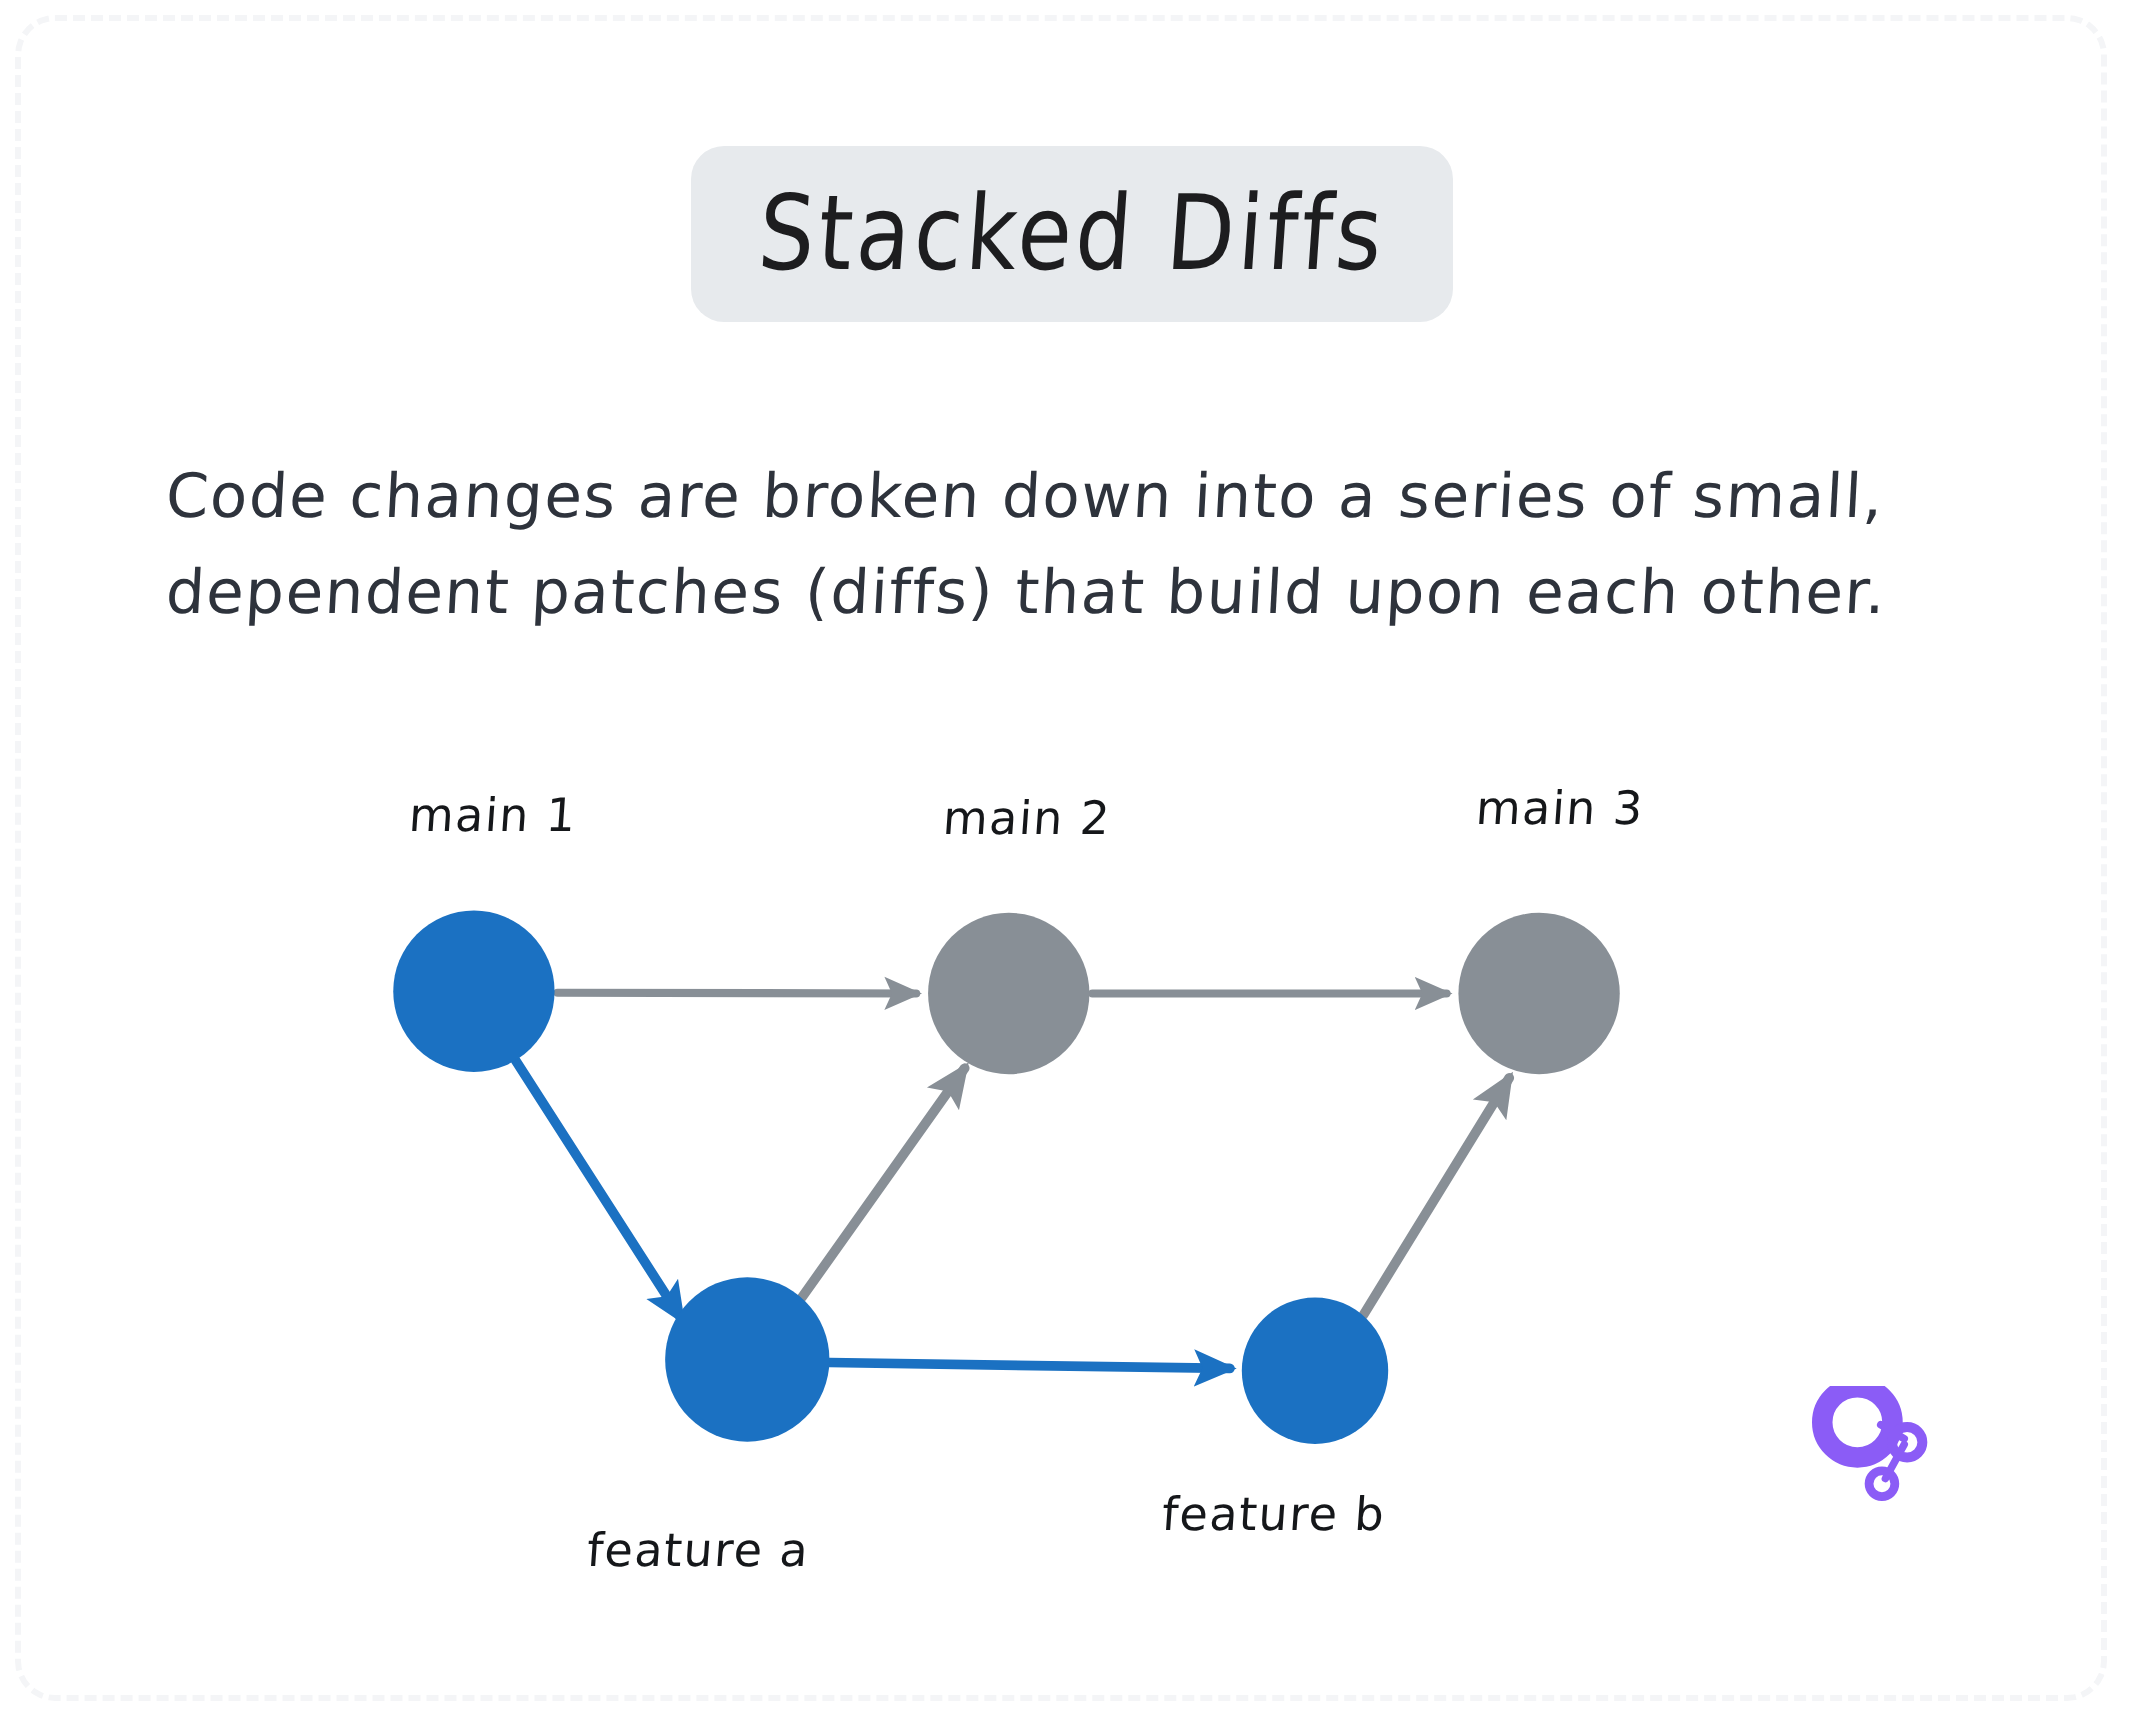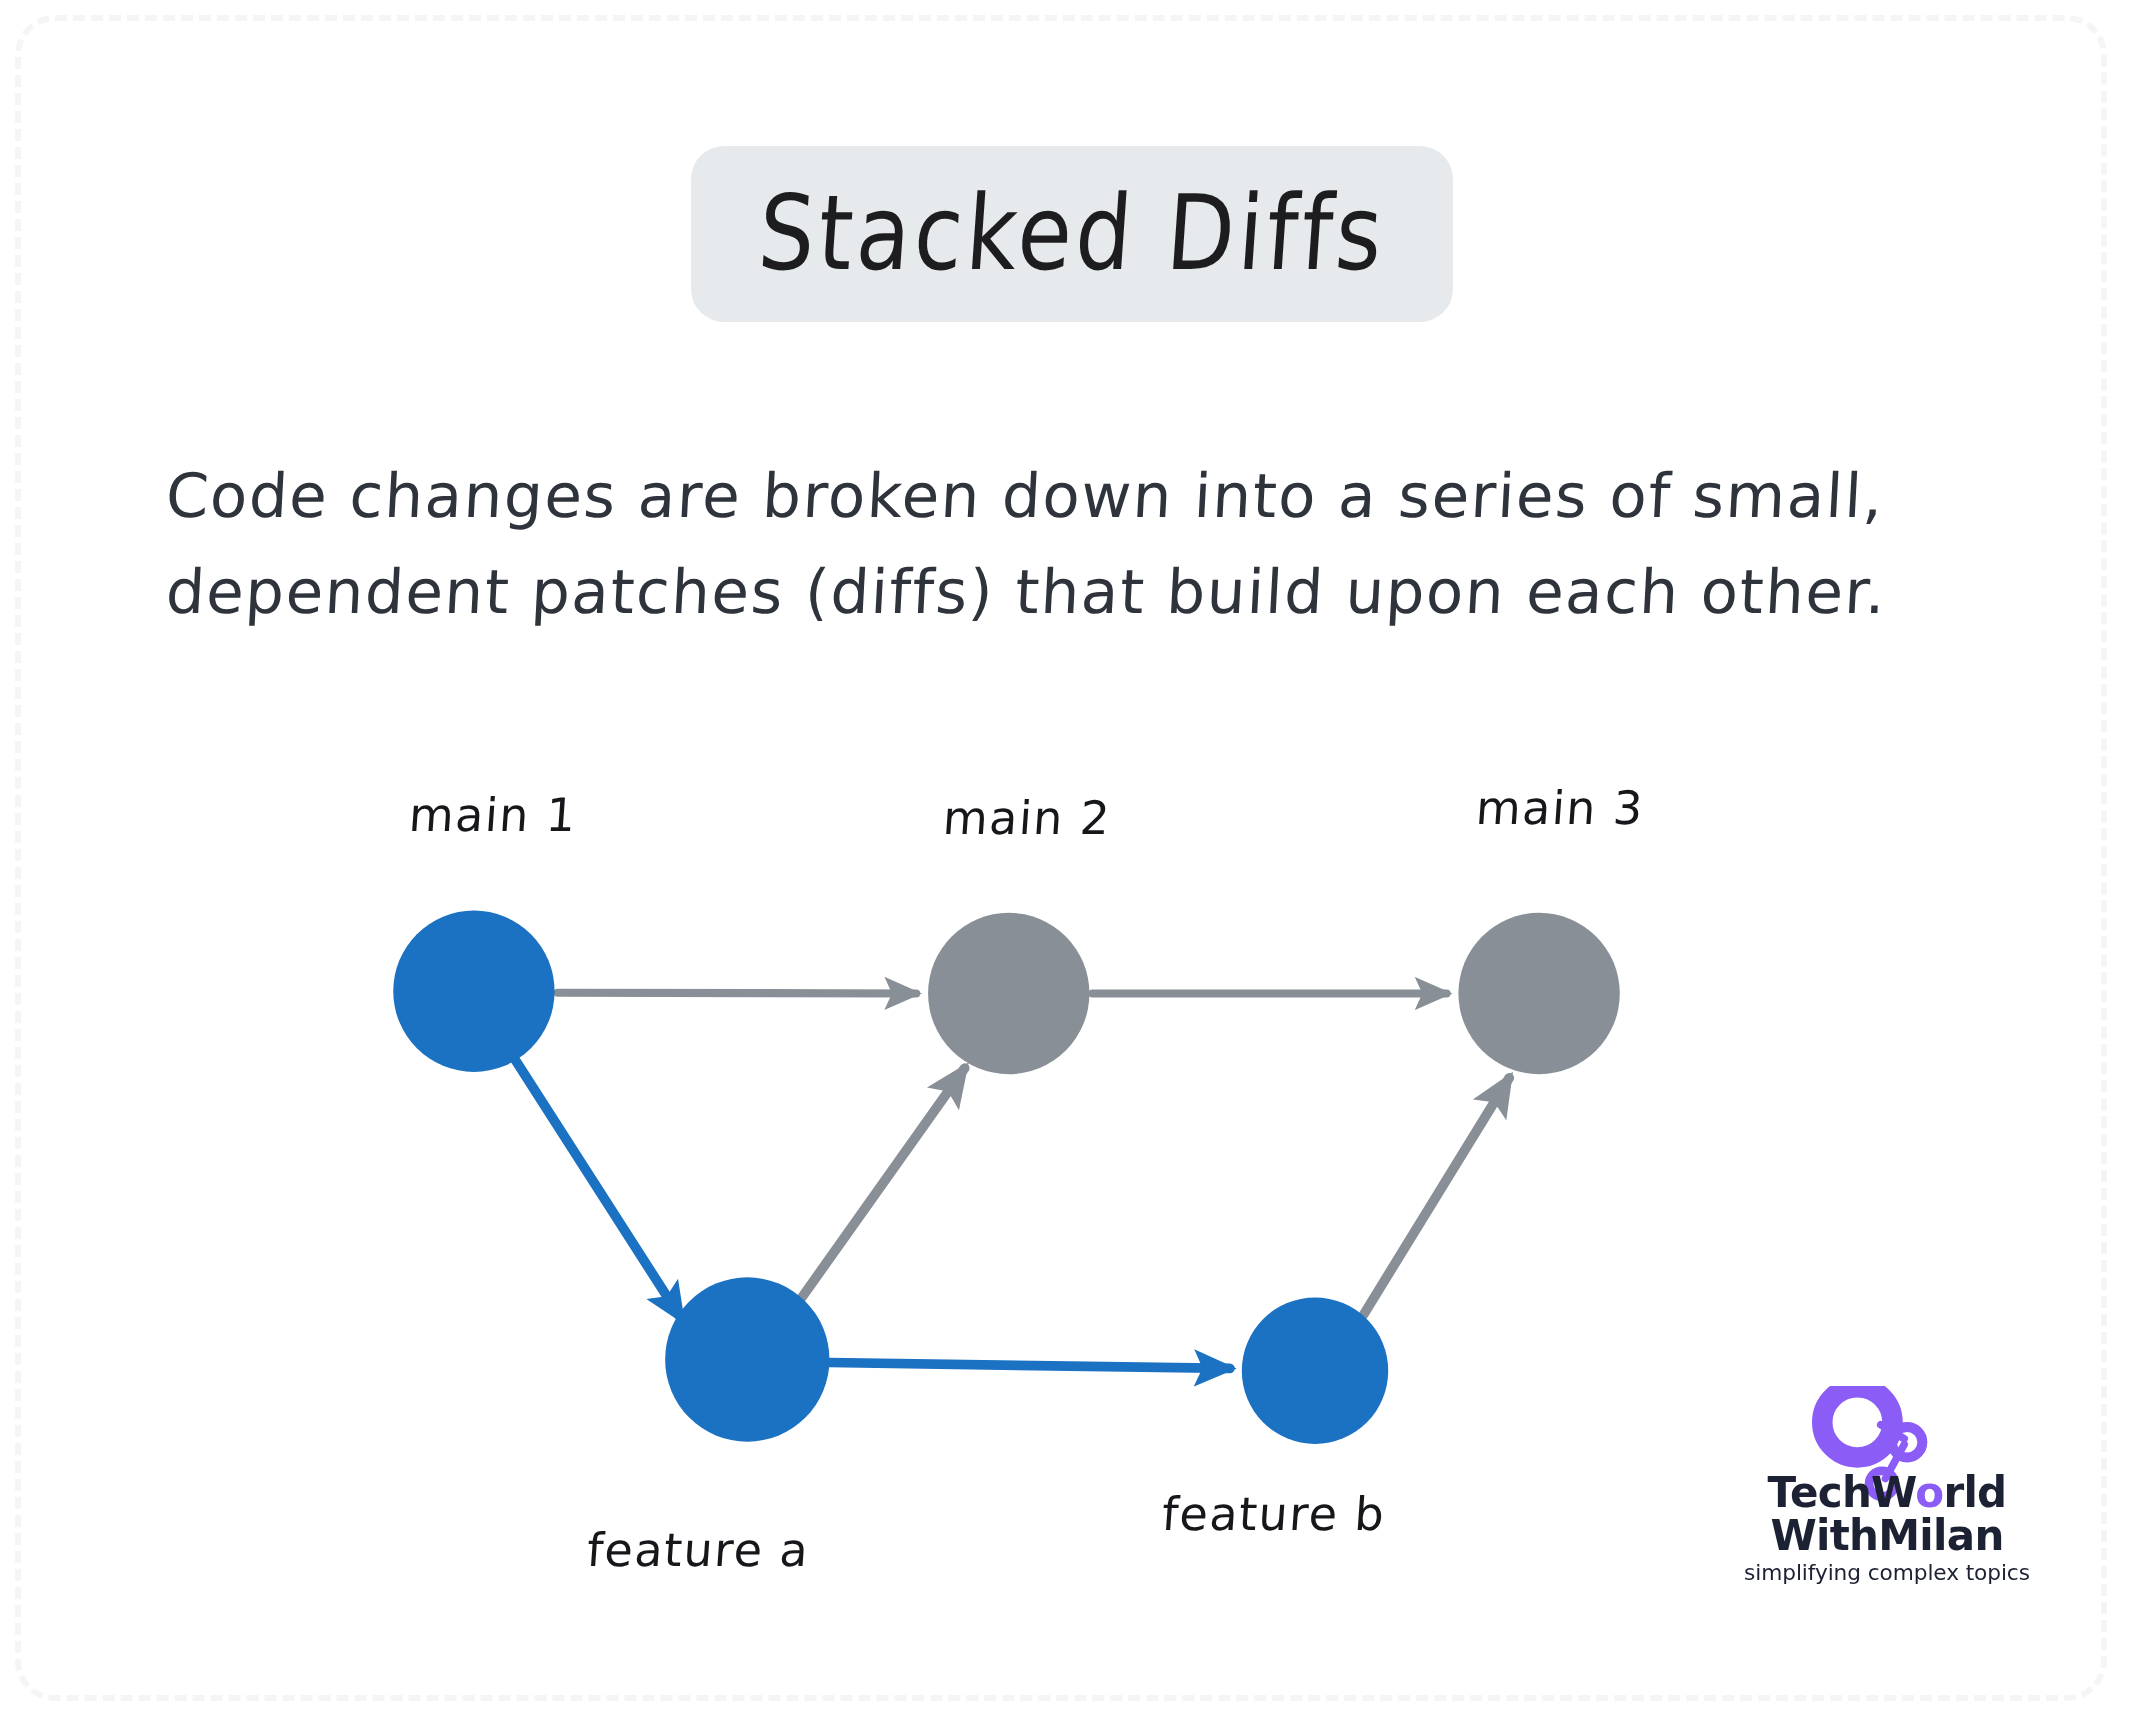--- a/index.html
+++ b/index.html
@@ -185,21 +185,16 @@
   <div class="node-label" style="left:1162px; top:1487px;">feature b</div>
 
   <div class="logo">
     <svg class="logo-mark" viewBox="0 0 190 205" xmlns="http://www.w3.org/2000/svg">
       <line x1="110" y1="66" x2="150" y2="90" stroke="#8B5CF6" stroke-width="13" stroke-linecap="round"></line>
       <line x1="150" y1="100" x2="118" y2="158" stroke="#8B5CF6" stroke-width="13" stroke-linecap="round"></line>
       <circle cx="70" cy="62" r="60" fill="none" stroke="#8B5CF6" stroke-width="35"></circle>
       <circle cx="155" cy="96" r="26" fill="none" stroke="#8B5CF6" stroke-width="17"></circle>
       <circle cx="112" cy="167" r="22" fill="none" stroke="#8B5CF6" stroke-width="15"></circle>
     </svg>
-    <div class="logo-wordmark">
-      <div class="logo-line"><span>TechW</span><span class="logo-o-purple">o</span><span>rld</span></div>
-      <div class="logo-line">WithMilan</div>
-      <div class="logo-tagline">simplifying complex topics</div>
-    </div>
   </div>
 
 </div>
 
 
 </body></html>

